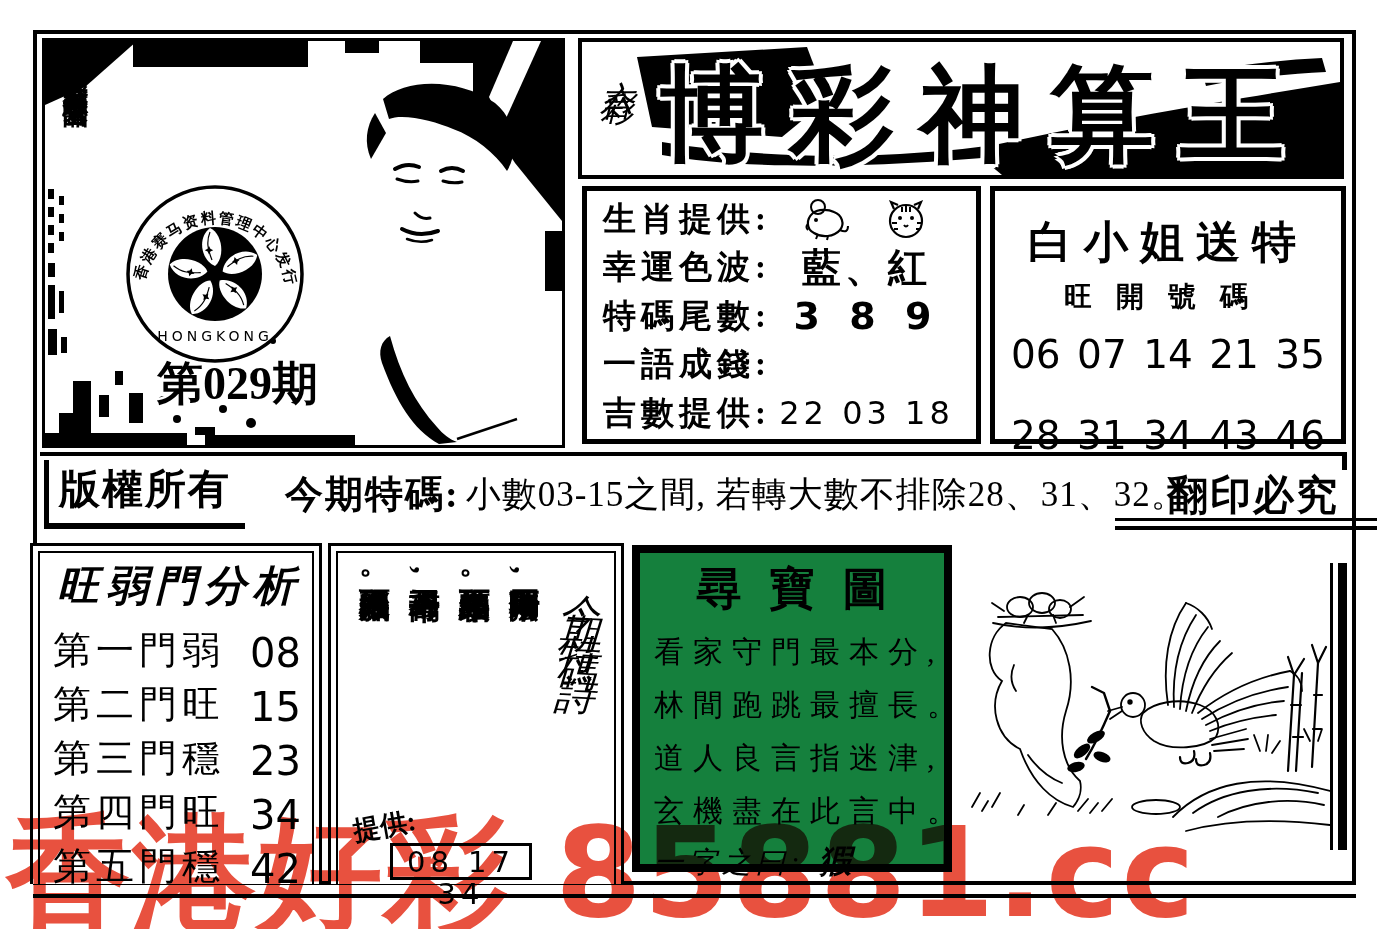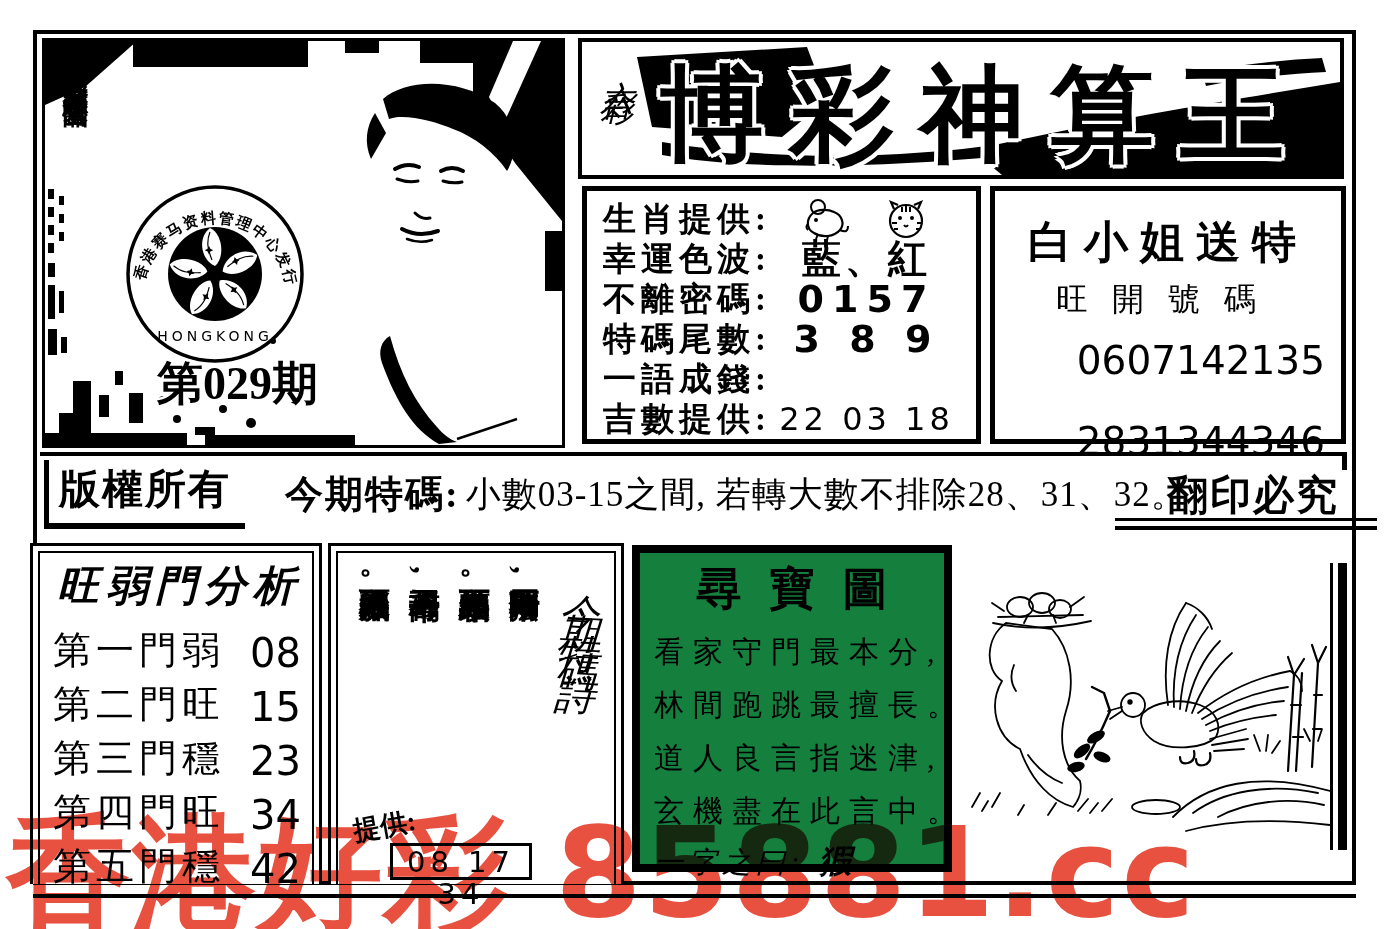--- a/index.html
+++ b/index.html
@@ -32,22 +32,22 @@
   .info-label { font-size: 33px; font-weight: 700; letter-spacing: 5px; white-space: nowrap; }
   .info-value { flex: 1; text-align: center; font-size: 39px; font-weight: 700; letter-spacing: 4px; white-space: nowrap; }
   .info-value.num { font-family: "DejaVu Sans", sans-serif; font-size: 38px; letter-spacing: 8px; }
   .info-value.num-light { font-family: "DejaVu Sans", sans-serif; font-size: 32px; font-weight: 400; letter-spacing: 4px; }
   .info-value.phrase { font-size: 36px; font-weight: 600; letter-spacing: 7px; }
   .zodiac-wrap { flex: 1; display: flex; justify-content: center; gap: 34px; }
 
   
   .lucky-box { position: absolute; left: 990px; top: 186px; width: 356px; height: 258px; border: 5px solid #000; background: #fff; text-align: center; }
   .lucky-title { margin-top: 22px; font-size: 44px; font-weight: 800; letter-spacing: 12px; }
-  .lucky-sub { margin-top: 6px; font-size: 32px; font-weight: 400; letter-spacing: 24px; }
-  .lucky-row { display: flex; justify-content: flex-end; padding: 0 16px; font-family: "DejaVu Sans", sans-serif; font-size: 39px; }
+  .lucky-sub { margin-top: 6px; font-size: 28px; font-weight: 700; letter-spacing: 24px; }
+  .lucky-row { display: flex; justify-content: space-between; padding: 0 16px; font-family: "DejaVu Sans", sans-serif; font-size: 39px; }
   .lucky-row.r1 { margin-top: 16px; }
   .lucky-row.r2 { margin-top: 36px; }
 
   
   .copy-band { position: absolute; left: 40px; top: 452px; width: 1307px; height: 80px; border-top: 4px solid #000; display: flex; align-items: center; }
   .copy-left { margin-left: 4px; font-family: "DejaVu Sans", sans-serif; font-size: 41px; font-weight: 900; letter-spacing: 2px; padding: 2px 14px 6px 10px; border-left: 5px solid #000; border-bottom: 6px solid #000; }
   .copy-label { margin-left: 40px; font-size: 38px; font-weight: 700; letter-spacing: 2px; }
   .copy-text { margin-left: 6px; font-size: 35px; letter-spacing: 1px; }
   .copy-right { position: absolute; right: 8px; top: 12px; font-family: "DejaVu Sans", sans-serif; font-size: 41px; font-weight: 900; letter-spacing: 2px; }
   .copy-underline { position: absolute; left: 1075px; top: 62px; width: 262px; height: 12px; border-top: 3px solid #000; border-bottom: 4px solid #000; }
@@ -221,24 +221,20 @@
           <path d="M20,28 q2,3 4,0" stroke="#000" stroke-width="2" fill="none"></path>
           <path d="M18,10 v5 M22,9 v6 M26,10 v5 M8,26 h5 M33,26 h5 M10,32 h4 M32,32 h4" stroke="#000" stroke-width="2" fill="none"></path>
         </svg>
       </span>
     </div>
     <div class="info-row">
       <span class="info-label">幸運色波:</span>
       <span class="info-value">藍、紅</span>
     </div>
     <div class="info-row">
-      <span class="info-label">不離密碼:</span>
-      <span class="info-value num">0157</span>
-    </div>
-    <div class="info-row">
       <span class="info-label">特碼尾數:</span>
       <span class="info-value num">3 8 9</span>
     </div>
     <div class="info-row">
       <span class="info-label">一語成錢:</span>
     </div>
     <div class="info-row">
       <span class="info-label">吉數提供:</span>
       <span class="info-value num-light">22 03 18</span>
     </div>

